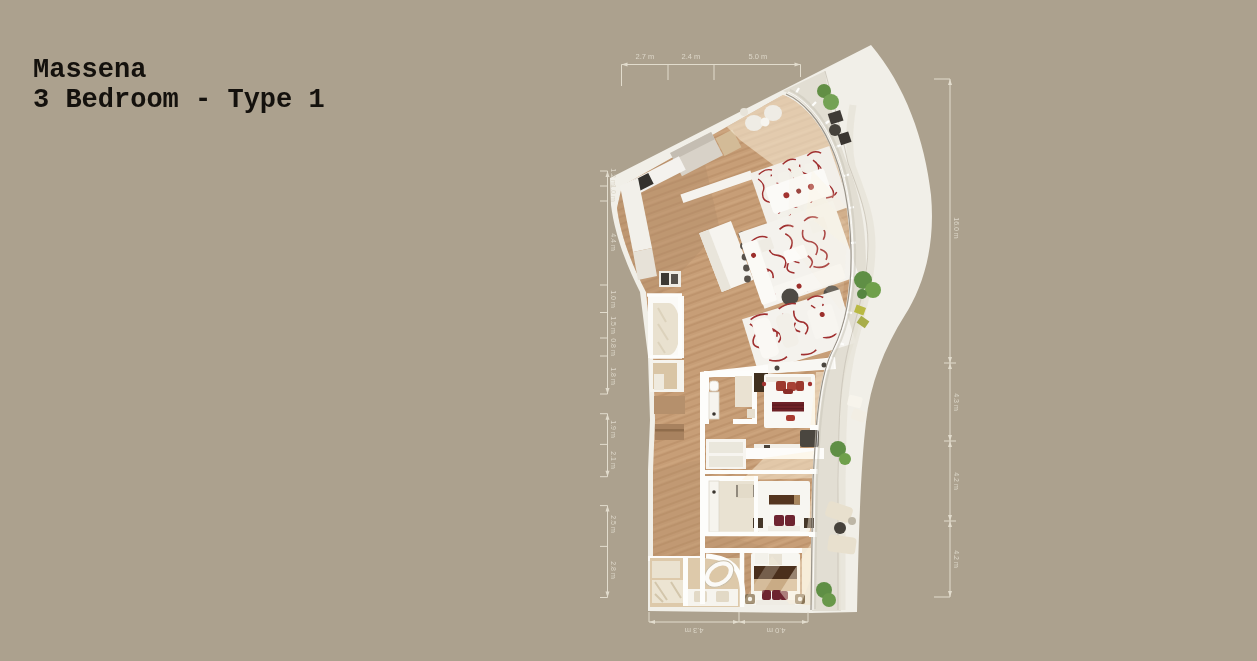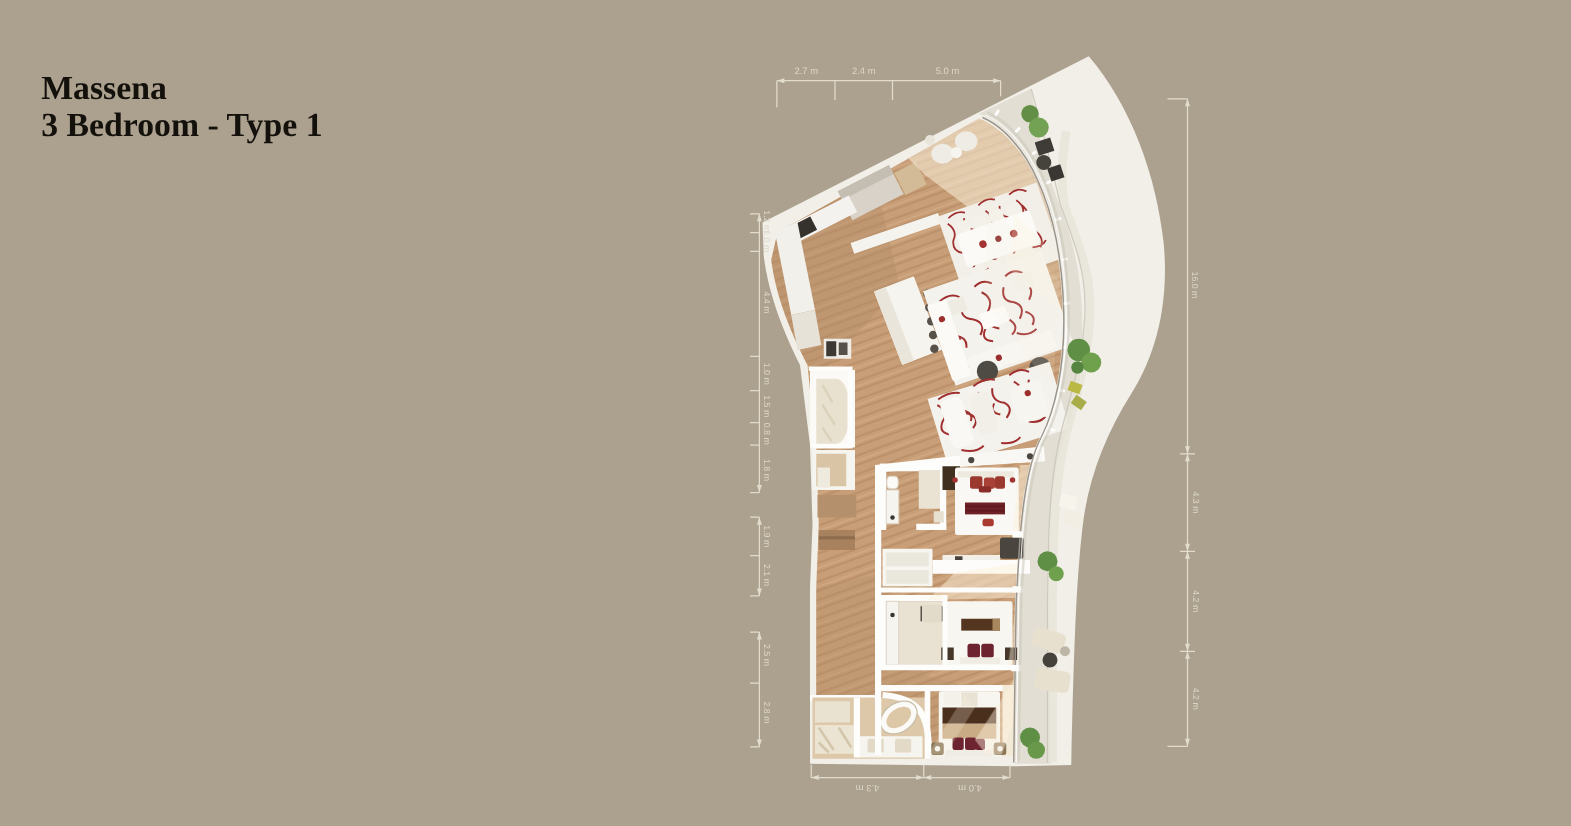--- a/index.html
+++ b/index.html
@@ -1,17 +1,17 @@
 <!DOCTYPE html>
 <html><head>
 <meta charset="utf-8">
 <style>
   html,body{margin:0;padding:0;}
   body{width:1257px;height:661px;overflow:hidden;background:#aca18e;font-family:"Liberation Sans",sans-serif;}
-  .title{position:absolute;left:33px;top:55px;font-family:Liberation Serif, serif;font-weight:bold;font-size:27px;line-height:30px;color:#14110d;}
+  .title{position:absolute;left:33px;top:55px;font-family:Liberation Mono, monospace;font-weight:bold;font-size:27px;line-height:30px;color:#14110d;}
   svg{position:absolute;left:0;top:0;}
 </style>
 </head>
 <body>
 
 <div class="title">Massena<br>3 Bedroom - Type 1</div>
 <svg width="1257" height="661" viewBox="0 0 1257 661">
 <defs>
   <pattern id="herr" width="14" height="14" patternUnits="userSpaceOnUse" patternTransform="rotate(-20)">
     <rect width="14" height="14" fill="#c79e77"></rect>

